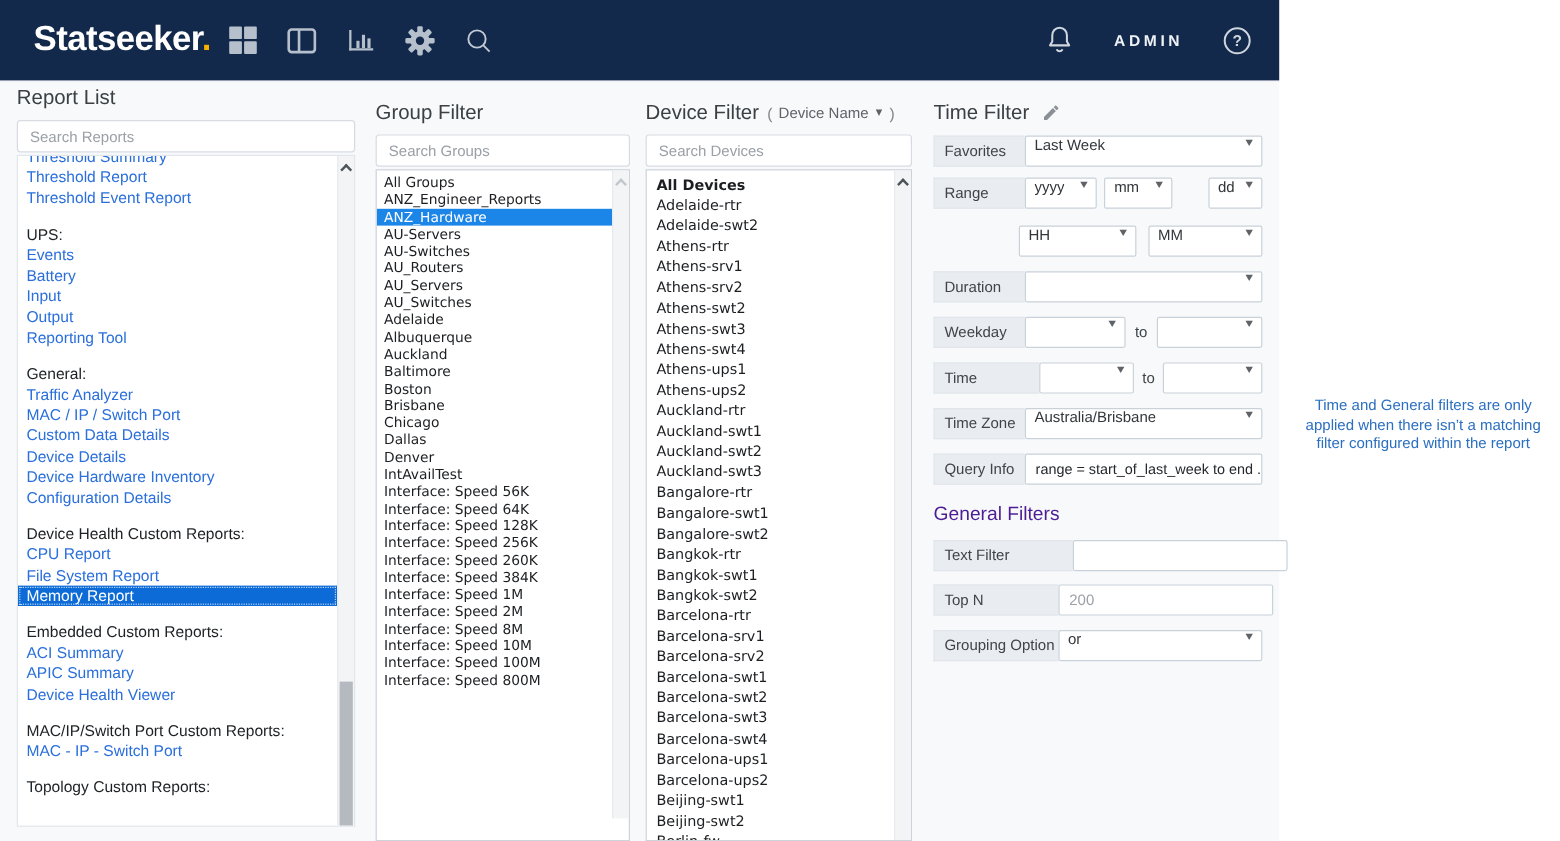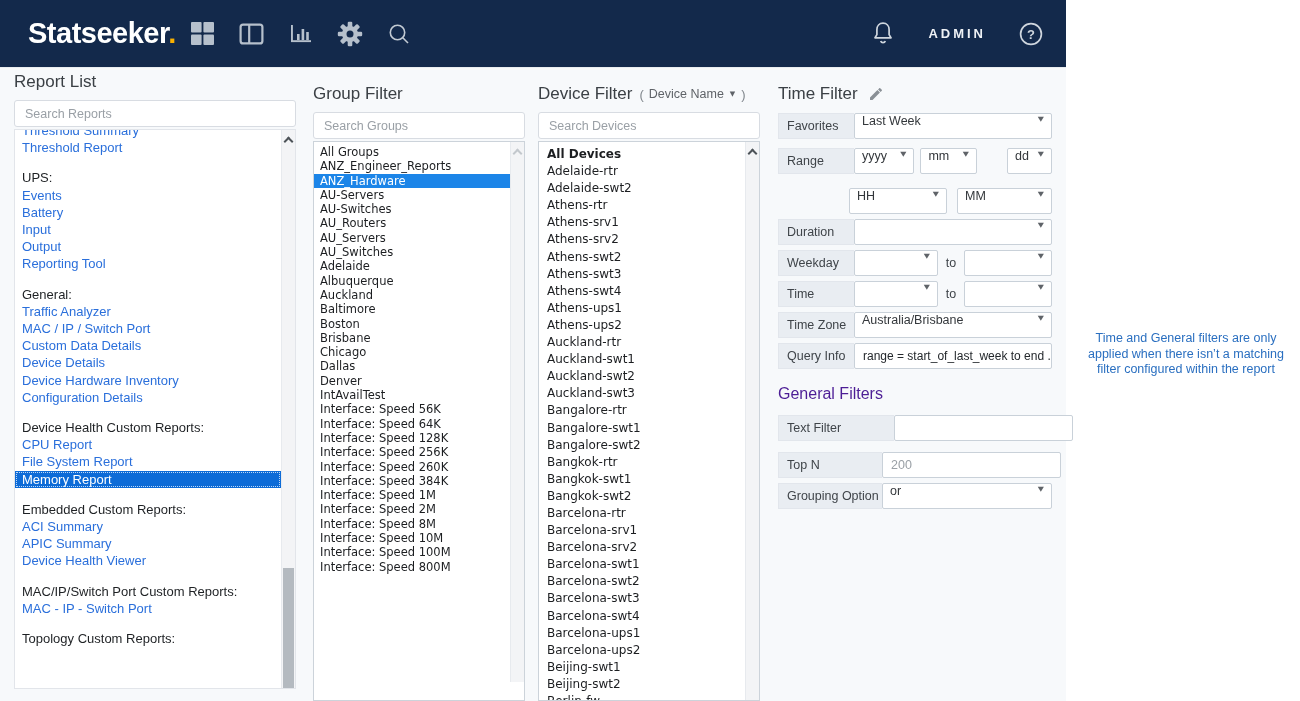--- a/index.html
+++ b/index.html
@@ -56,21 +56,21 @@
   .sbar .thumb{position:absolute;left:1px;width:11px;background:#b4bac0;}
   .sbar.short{bottom:18px;}
 
   
   .df-paren{font-size:13px;color:#80868c;margin-left:7px;}
   .df-selector{display:inline-flex;align-items:center;font-size:12.5px;color:#5f6368;margin:0 5px;cursor:pointer;}
   .df-selector .mini-caret{font-size:7px;color:#5f6368;margin-left:6px;font-family:"DejaVu Sans",sans-serif;}
 
   
   .pencil{margin-left:10px;display:flex;align-items:center;cursor:pointer;}
-  .frow{display:flex;margin-bottom:5px;height:26px;}
+  .frow{display:flex;margin-bottom:12px;height:26px;}
   .flabel{background:#e9edf2;border:1px solid #e2e6ec;border-right:none;box-sizing:border-box;display:flex;align-items:center;padding-left:8px;font-size:12.5px;color:#3f4449;flex-shrink:0;}
   .sel{display:flex;align-items:flex-start;background:#fff;border:1px solid #c9d1d9;border-radius:2px;box-sizing:border-box;padding:0 7px;font-size:12.5px;color:#33373b;cursor:pointer;}
   .sel .sel-text{white-space:nowrap;overflow:hidden;}
   .caret{margin-left:auto;font-size:8px;color:#5f6368;font-family:"DejaVu Sans",sans-serif;transform:scaleY(.85);}
   .to-label{display:flex;align-items:center;justify-content:center;font-size:12.5px;color:#3f4449;}
   .qval{display:flex;align-items:center;background:#fff;border:1px solid #c9d1d9;border-radius:2px;box-sizing:border-box;padding:0 8px;font-size:12px;color:#24282c;white-space:nowrap;overflow:hidden;}
   .gf-title{font-size:16px;color:#4c1d95;margin:16px 0 12px 0;}
   .ginput{height:26px;box-sizing:border-box;border:1px solid #c9d1d9;border-radius:2px;background:#fff;padding:0 8px;font-size:12.5px;color:#3c4043;font-family:"Liberation Sans",sans-serif;outline:none;}
   .ginput.gray{color:#9aa0a6;}
 
@@ -150,20 +150,21 @@
 
   <div class="col-report">
     <div class="title-row">
         <span class="col-title">Report List</span>
       </div>
     <input class="search-input" type="text" placeholder="Search Reports" style="">
     <div class="list-box rl-box">
       <div id="report-items">
           <div class="rl-item link clipped">Threshold Summary</div>
           <div class="rl-item link">Threshold Report</div>
+          <div class="rl-item link">Threshold Event Report</div>
           <div class="rl-item header">UPS:</div>
           <div class="rl-item link">Events</div>
           <div class="rl-item link">Battery</div>
           <div class="rl-item link">Input</div>
           <div class="rl-item link">Output</div>
           <div class="rl-item link">Reporting Tool</div>
           <div class="rl-item header">General:</div>
           <div class="rl-item link">Traffic Analyzer</div>
           <div class="rl-item link">MAC / IP / Switch Port</div>
           <div class="rl-item link">Custom Data Details</div>
@@ -347,21 +348,21 @@
           <span class="caret">▼</span>
         </div>
       <div class="to-label" style="width:26px;">to</div>
       <div class="sel" style="width:88px;">
           <span class="sel-text"></span>
           <span class="caret">▼</span>
         </div>
     </div>
 
     <div class="frow">
-      <div class="flabel" style="width:76px;">Time</div>
+      <div class="flabel" style="width:88px;">Time</div>
       <div class="sel" style="width:84px;">
           <span class="sel-text"></span>
           <span class="caret">▼</span>
         </div>
       <div class="to-label" style="width:26px;">to</div>
       <div class="sel" style="width:88px;">
           <span class="sel-text"></span>
           <span class="caret">▼</span>
         </div>
     </div>

